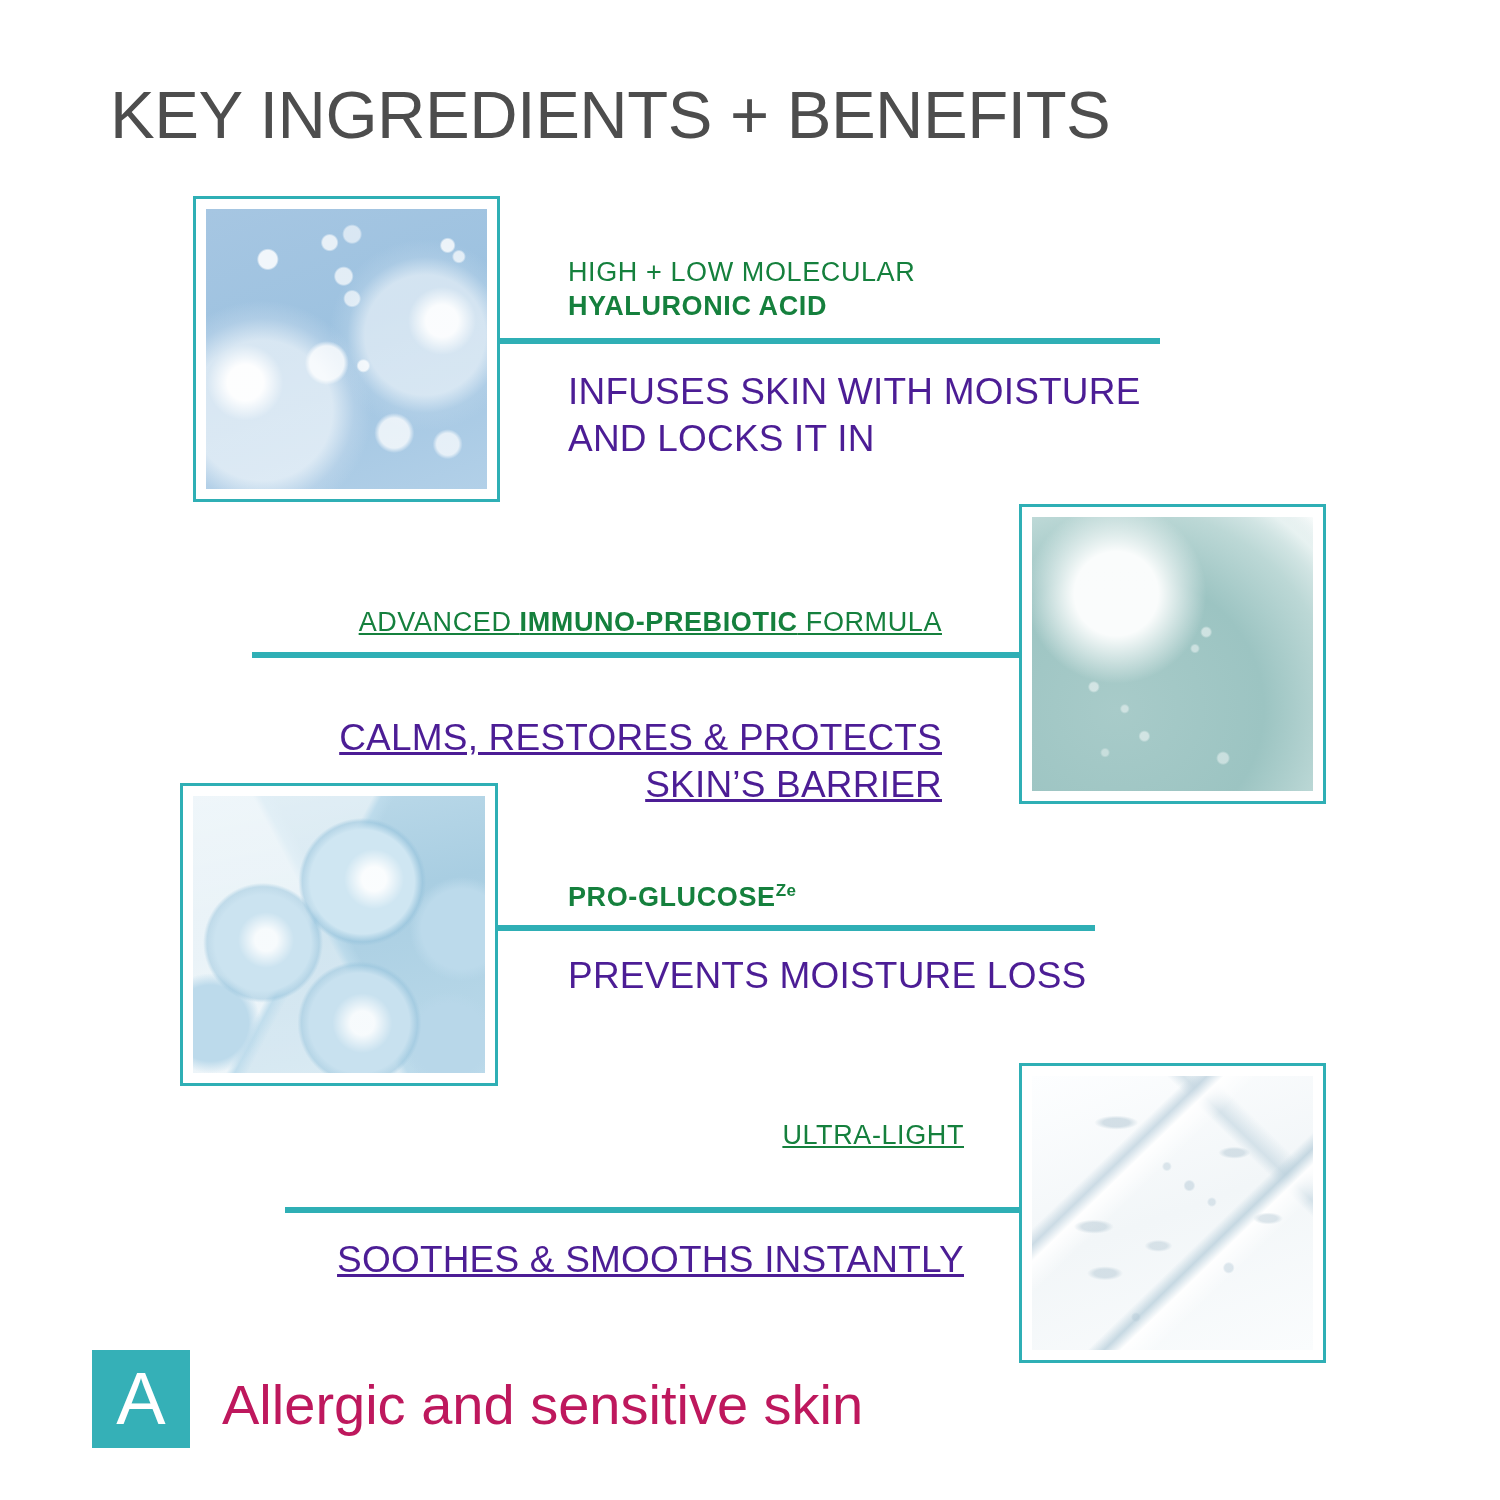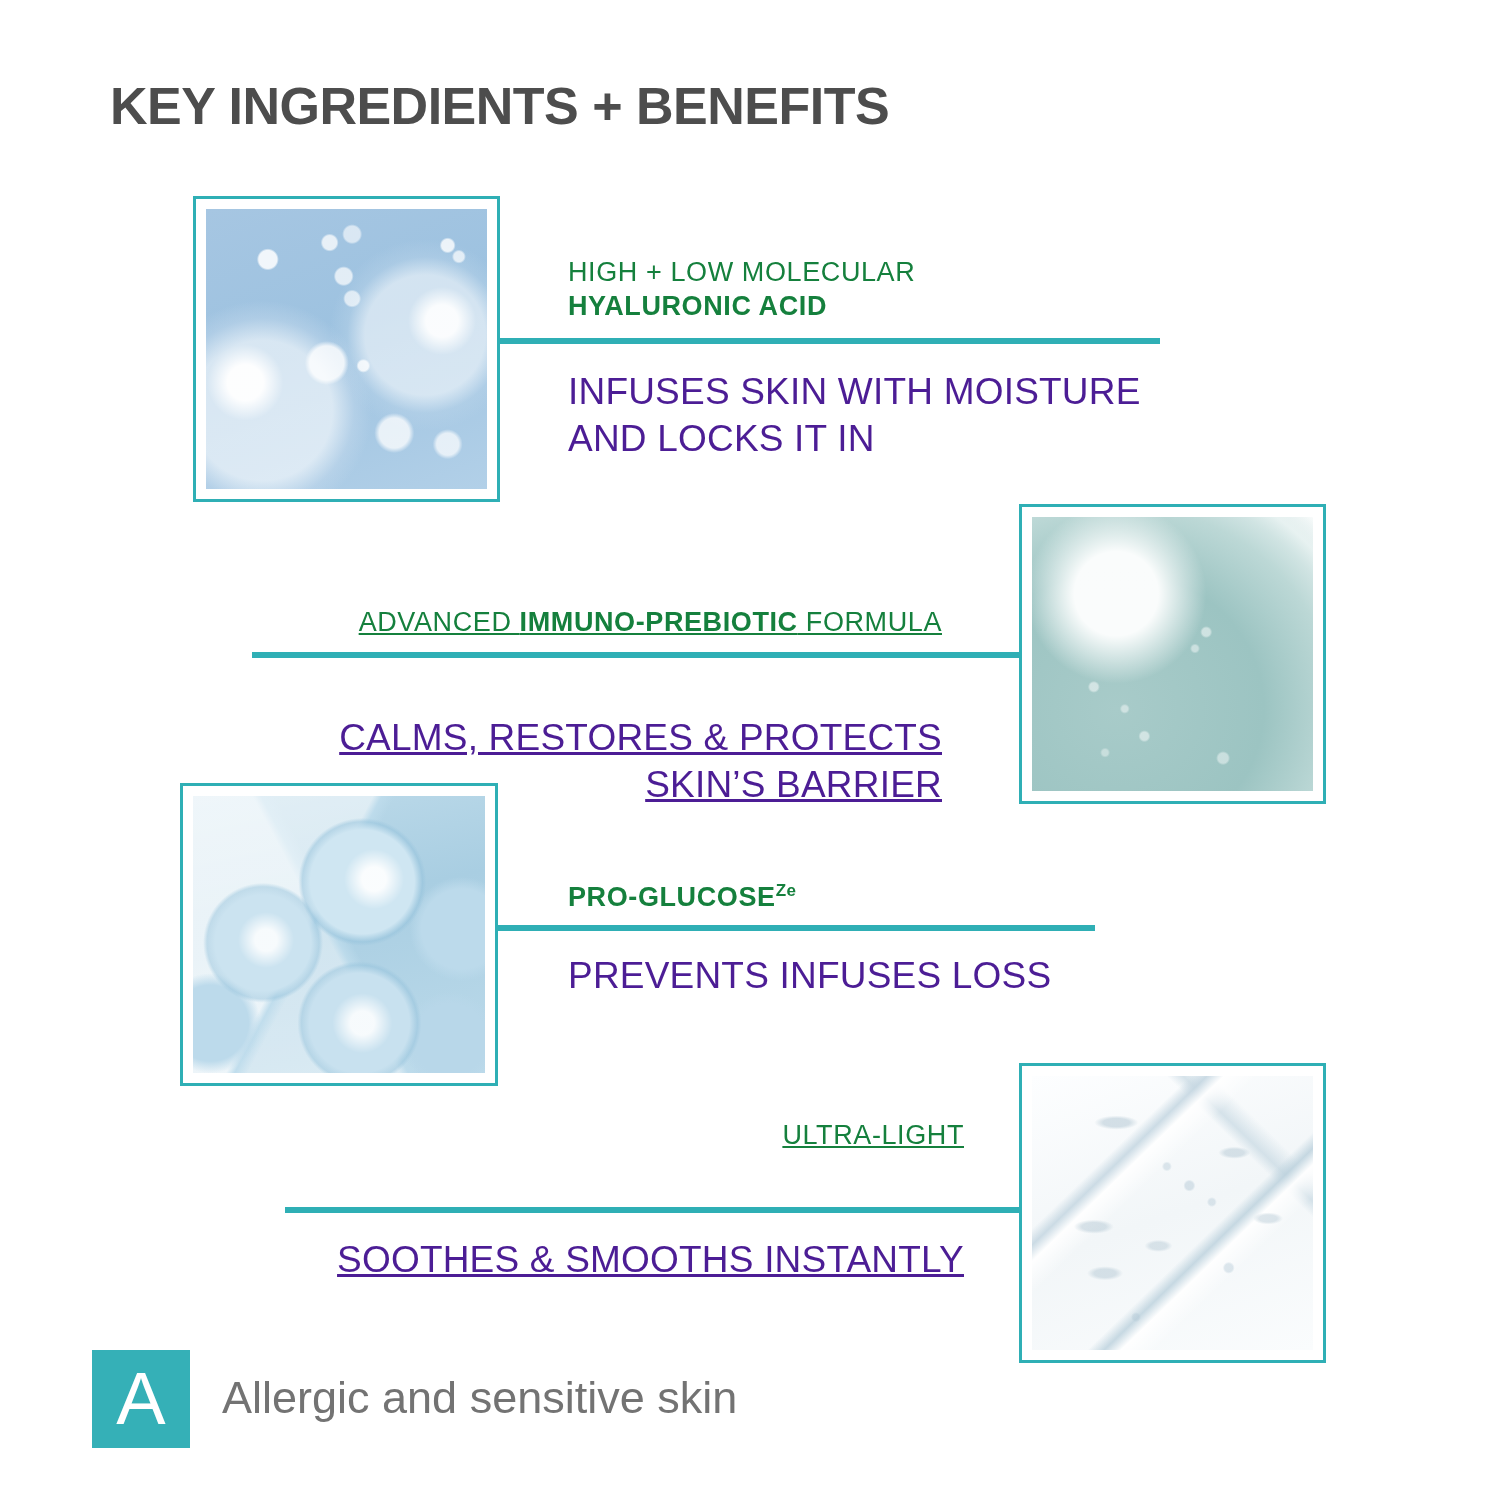--- a/index.html
+++ b/index.html
@@ -9,22 +9,22 @@
     font-family:"Liberation Sans", sans-serif;
     overflow:hidden;
     position:relative;
   }
   .page{position:absolute;inset:0;}
 
   
   .title{
     position:absolute;
     left:110px; top:76px;
-    font-size:52px;
-    font-weight:bold;
+    font-size:67px;
+    font-weight:normal;
     letter-spacing:-0.5px;
     color:#4d4d4d;
     white-space:nowrap;
   }
 
   
   .tile{
     position:absolute;
     border:3px solid #2FAFB5;
     background:#ffffff;
@@ -145,22 +145,22 @@
     width:98px;height:98px;
     background:#35B0B7;
     color:#ffffff;
     font-size:74px;
     line-height:98px;
     text-align:center;
   }
   .footer-text{
     position:absolute;
     left:222px; top:1372px;
-    font-size:45px;
-    color:#737373;
+    font-size:56px;
+    color:#be185d;
     white-space:nowrap;
   }
 </style>
 </head>
 <body>
 
 <div class="page">
 
   <div class="title">KEY INGREDIENTS + BENEFITS</div>
 
@@ -195,21 +195,21 @@
 
   <div class="tile" style="left:180px;top:783px;width:318px;height:303px;">
     <div class="art art-molecule"></div>
   </div>
 
   <div class="block" style="left:568px;top:880px;">
     <div class="eyebrow"><b>PRO-GLUCOSE</b><b class="sup">Ze</b></div>
   </div>
   <div class="rule" style="left:495px;top:925px;width:600px;"></div>
   <div class="block" style="left:568px;top:952px;">
-    <div class="headline">PREVENTS INFUSES LOSS</div>
+    <div class="headline">PREVENTS MOISTURE LOSS</div>
   </div>
 
   <div class="tile" style="left:1019px;top:1063px;width:307px;height:300px;">
     <div class="art art-texture"></div>
   </div>
 
   <div class="block" style="left:320px;top:1118px;width:644px;">
     <div class="eyebrow align-right">
       <span>ULTRA-LIGHT</span><br>
     </div>

